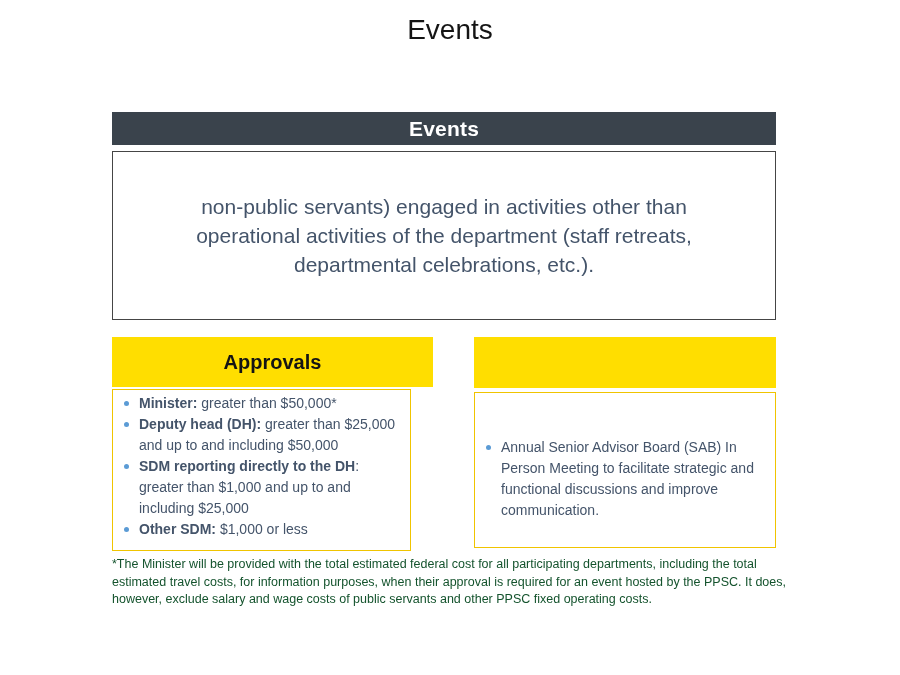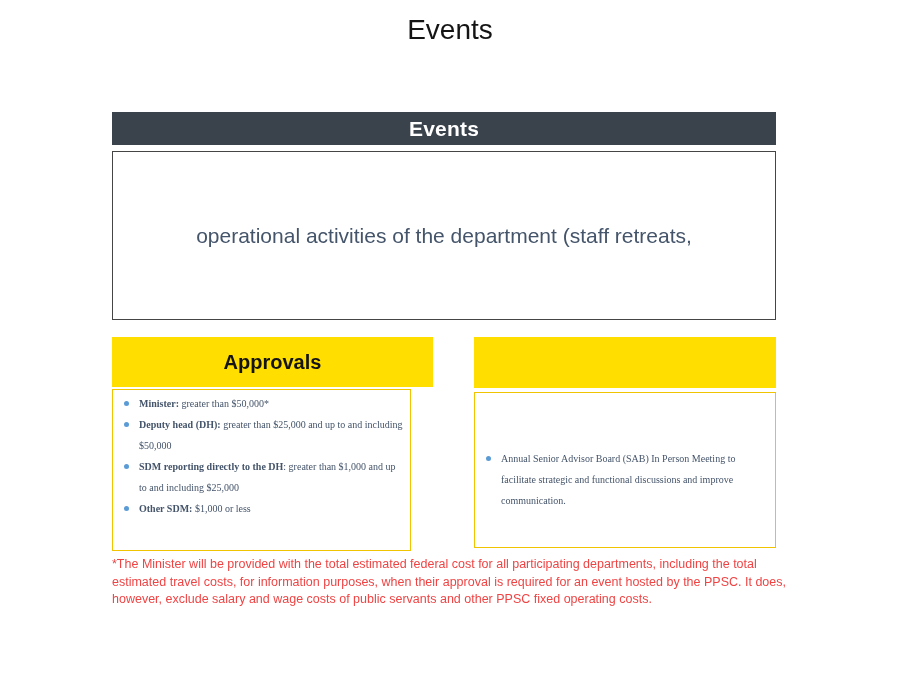--- a/index.html
+++ b/index.html
@@ -38,39 +38,41 @@
   .bb-left{left:112px;top:389px;width:299px;height:162px;padding:3px 6px 2px 2px;}
   .bb-right{left:474px;top:392px;width:302px;height:156px;padding:20px 6px 2px 2px;
     display:flex;flex-direction:column;justify-content:center;}
   ul.bullets{list-style:none;margin:0;padding:0;}
   li.bullet{display:flex;align-items:flex-start;margin:0;}
   .dot{
     flex:0 0 auto;width:5px;height:5px;border-radius:50%;
     background:#5B9BD5;margin:8px 10px 0 9px;
   }
   .btext{
-    flex:1 1 auto;font-size:10px;line-height:21px;color:#44546A;font-family:Liberation Serif, serif;
+    flex:1 1 auto;font-size:14px;line-height:21px;color:#44546A;
   }
   .btext b{font-weight:bold;color:#44546A;}
   .footnote{
     position:absolute;left:112px;top:556px;width:682px;
-    font-size:12.5px;line-height:17.5px;color:#ef4444;
+    font-size:12.5px;line-height:17.5px;color:#14532d;
   }
 </style>
 </head>
 <body>
 
 <div class="slide-title">Events</div>
 
 <div class="banner">
   <span class="banner-text">Events</span>
 </div>
 
 <div class="desc-box">
+  <div class="desc-line">non-public servants) engaged in activities other than</div>
   <div class="desc-line">operational activities of the department (staff retreats,</div>
+  <div class="desc-line">departmental celebrations, etc.).</div>
 </div>
 
 <div class="yellow-header yh-left">
   <span class="yh-text">Approvals</span>
 </div>
 
 <div class="body-box bb-left">
   <ul class="bullets">
     <li class="bullet">
       <span class="dot"></span>

